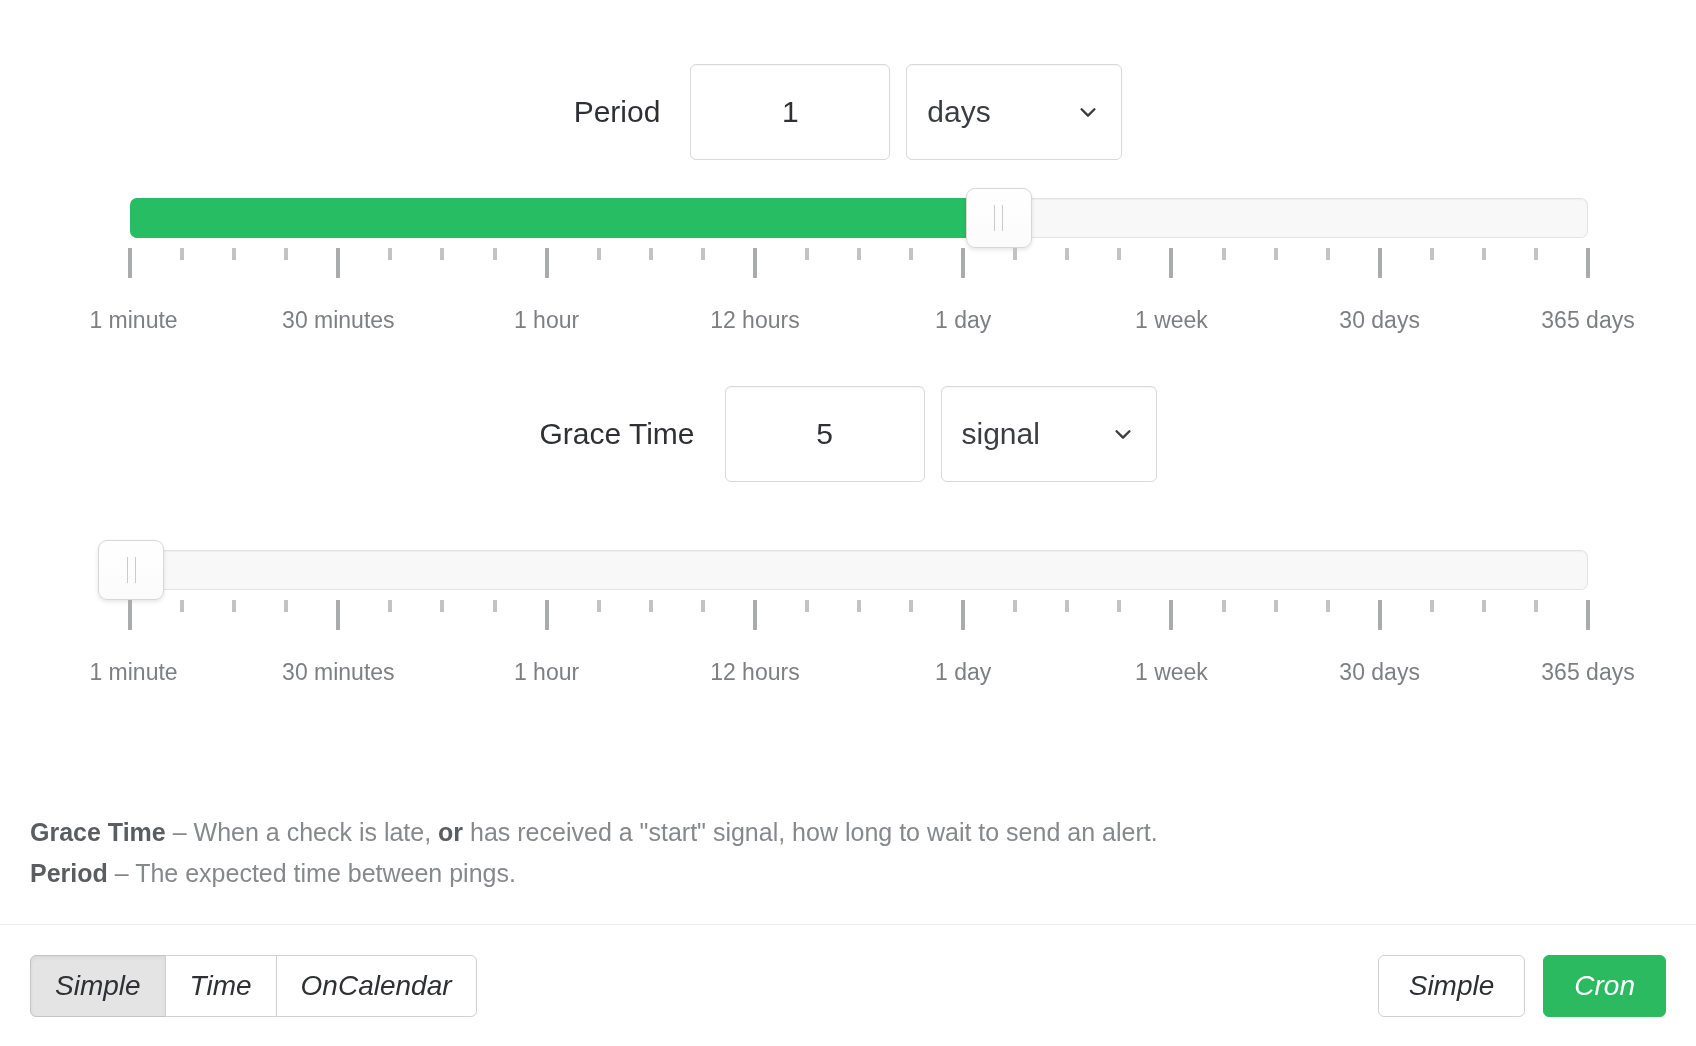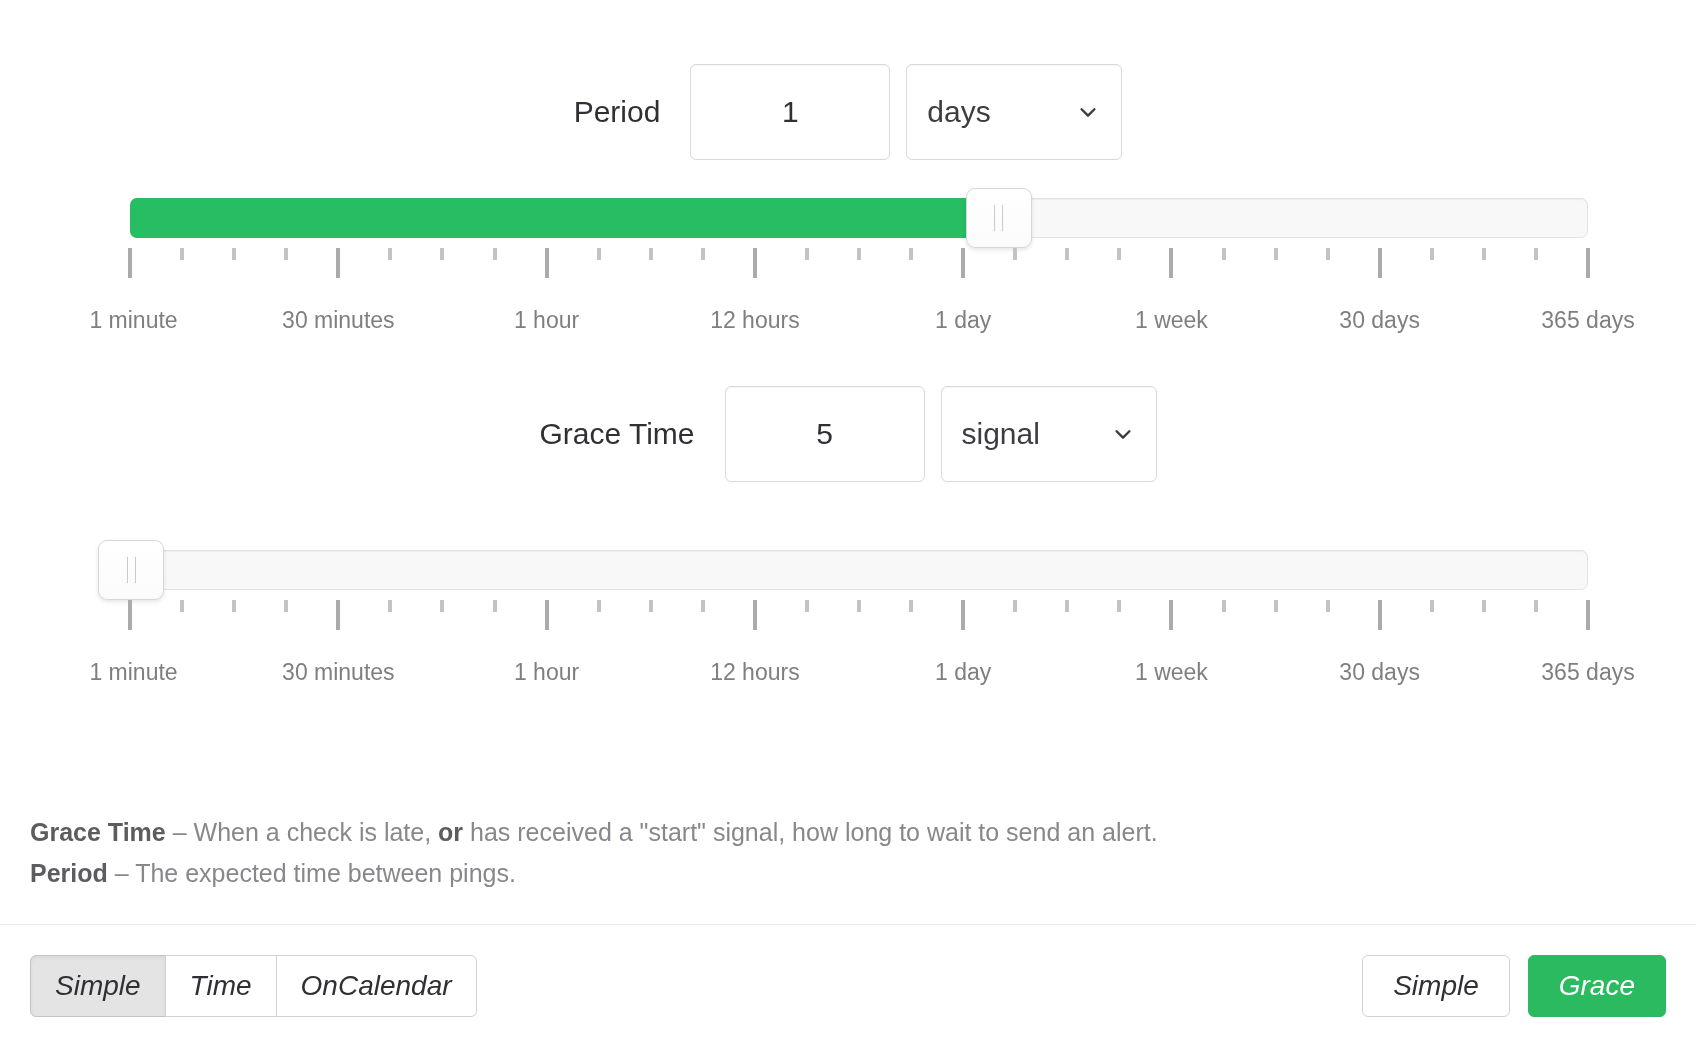--- a/index.html
+++ b/index.html
@@ -346,16 +346,16 @@
 
   <div class="divider"></div>
   <div class="footer">
     <div class="btn-group">
       <button class="btn active">Simple</button>
       <button class="btn">Time</button>
       <button class="btn">OnCalendar</button>
     </div>
     <div class="spacer"></div>
     <button class="btn btn-cancel">Simple</button>
-    <button class="btn btn-save">Grace</button>
+    <button class="btn btn-save">Cron</button>
   </div>
 
 </div>
 
 </body></html>

